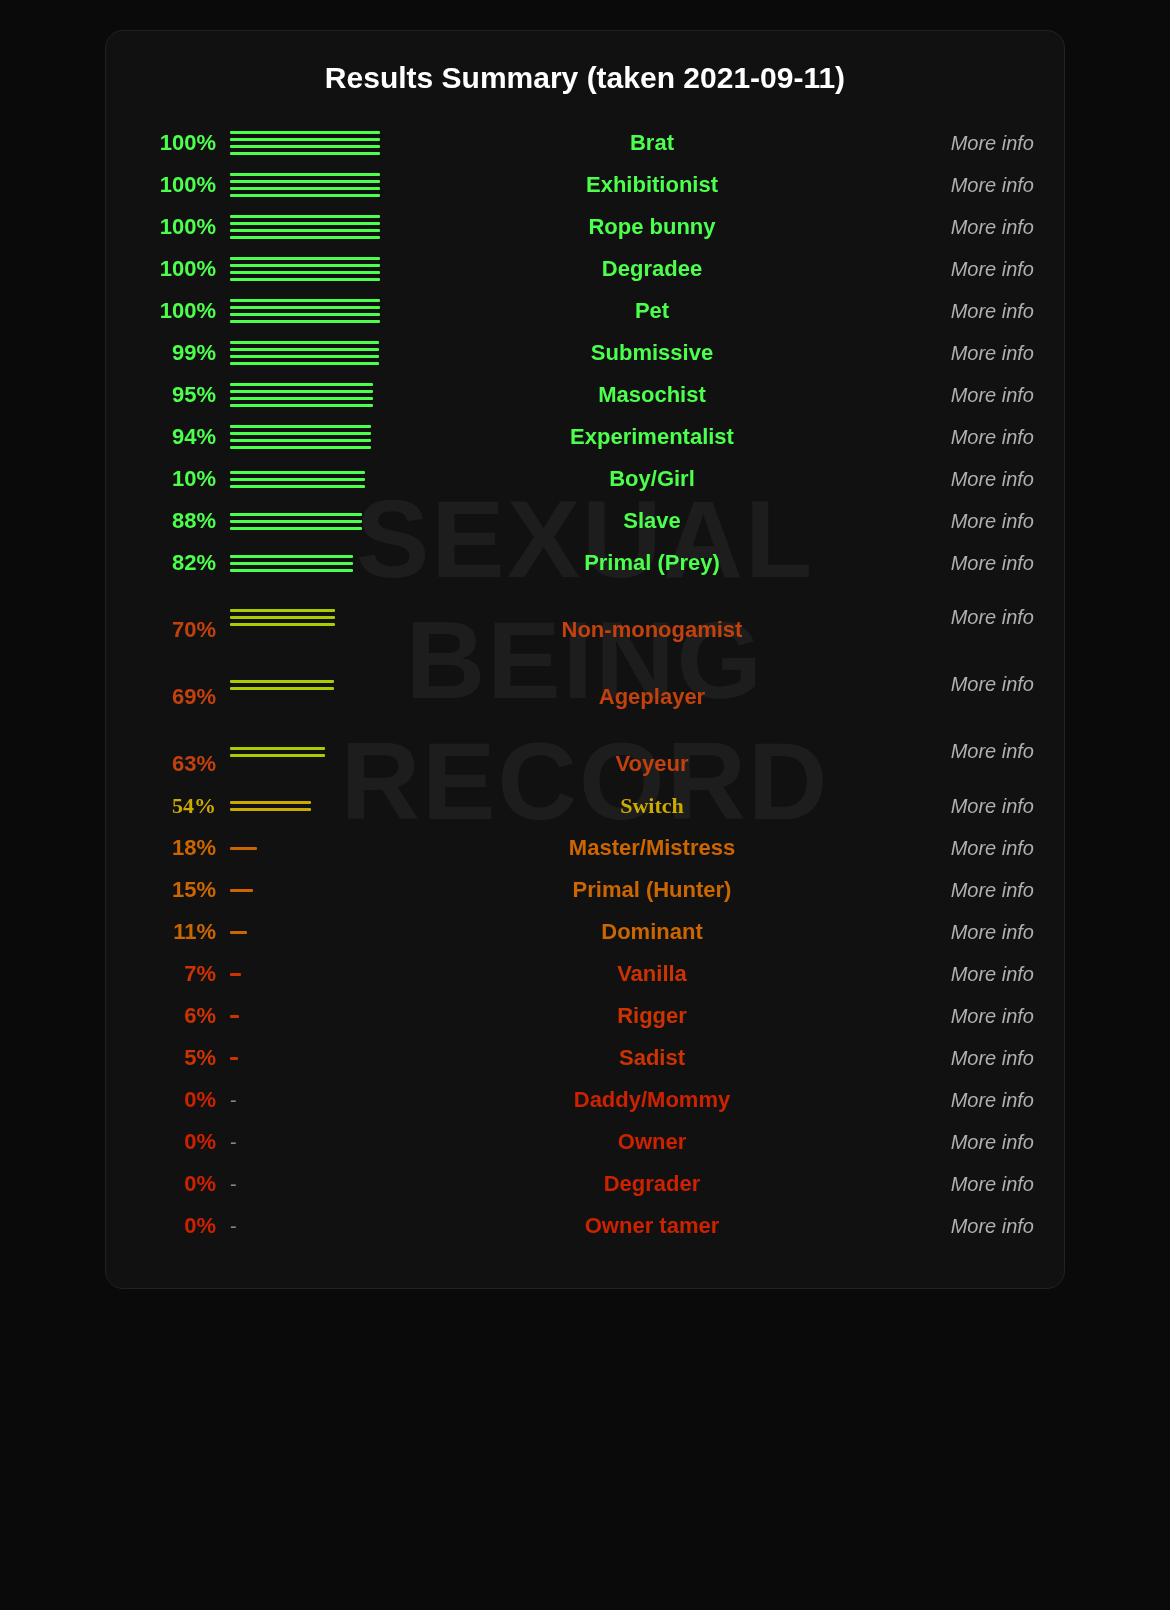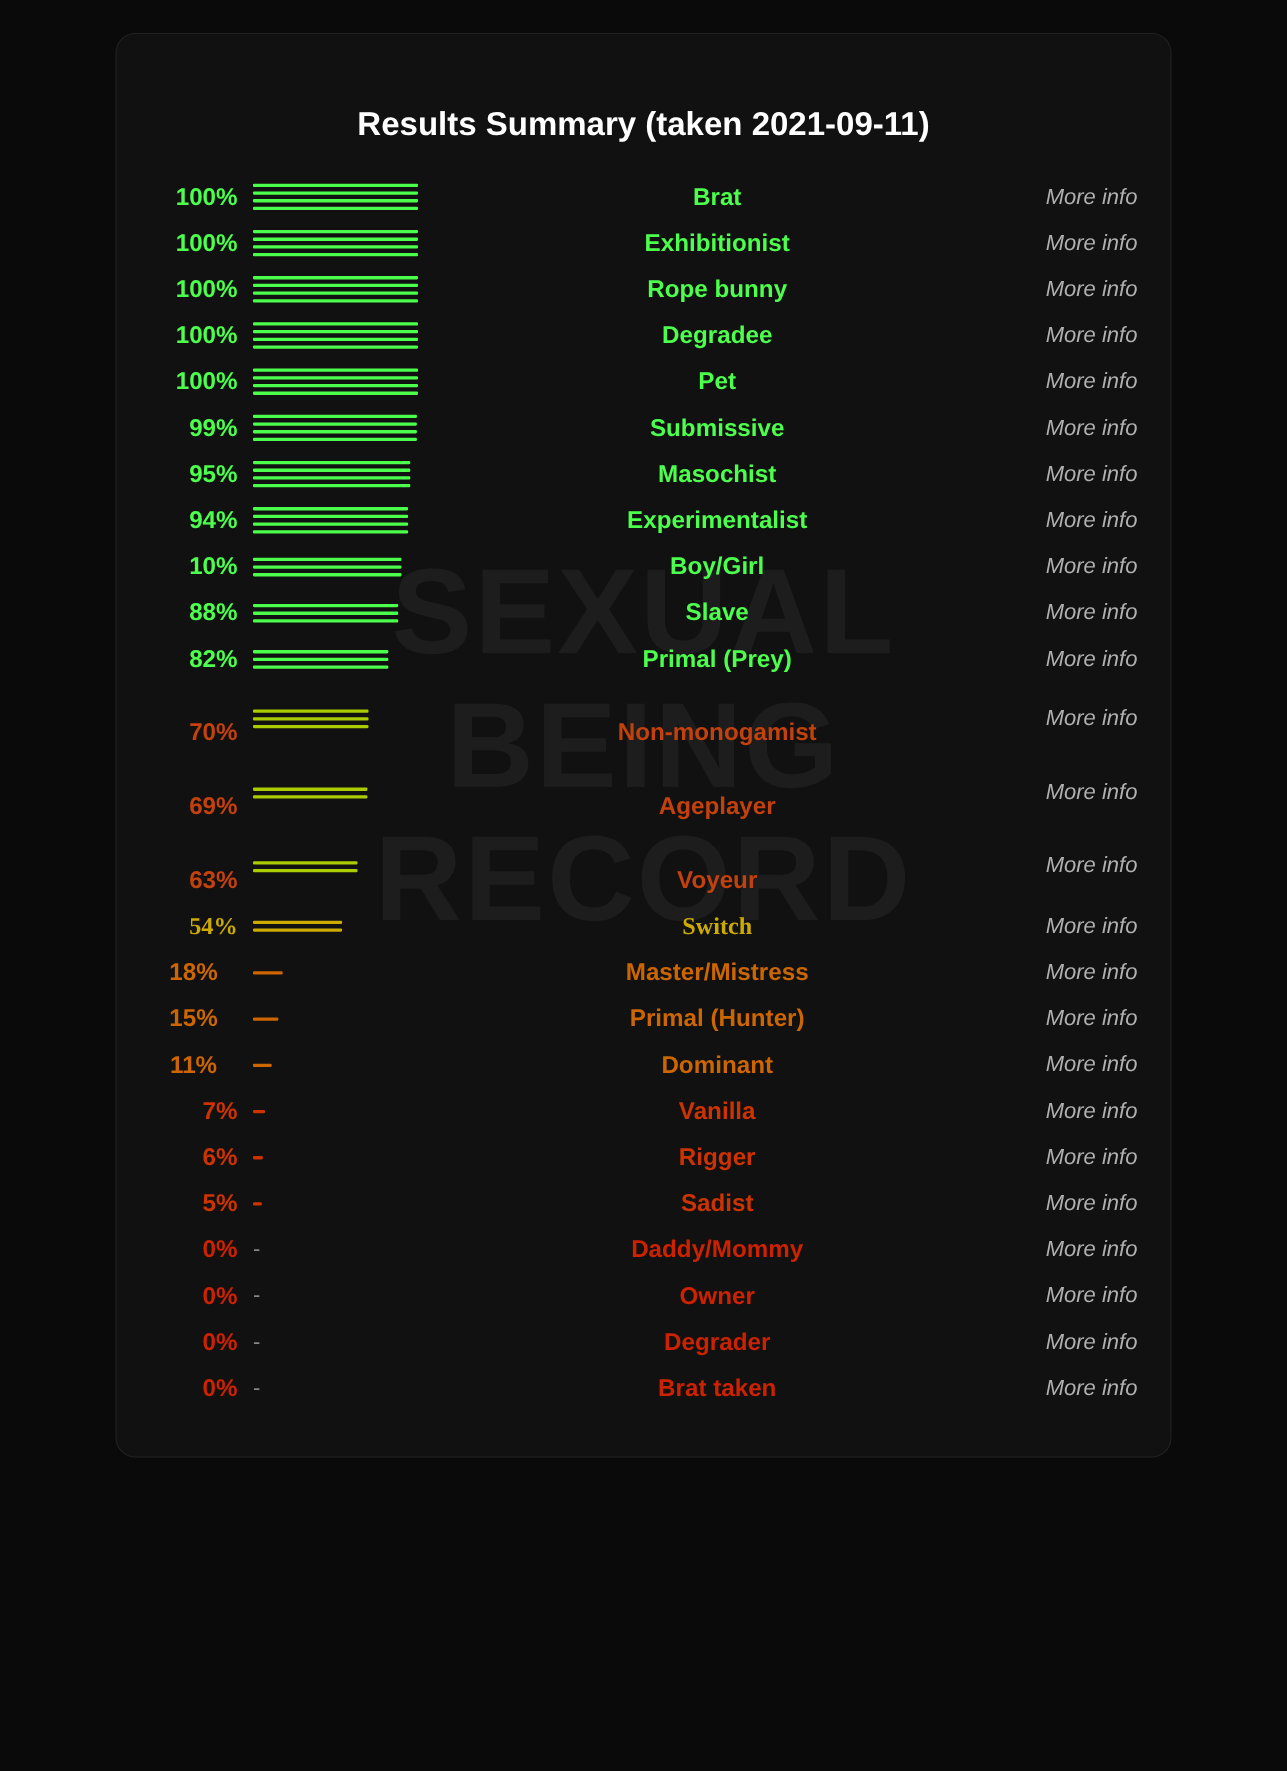--- a/index.html
+++ b/index.html
@@ -42,21 +42,20 @@
       user-select: none;
     }
     .title {
       text-align: center;
       color: #ffffff;
       font-size: 30px;
       font-weight: bold;
       margin-bottom: 28px;
       position: relative;
       z-index: 1;
-      margin-top: 36px;
     }
     .results-list {
       position: relative;
       z-index: 1;
       list-style: none;
     }
     .result-row {
       display: flex;
       align-items: center;
       padding: 7px 10px;
@@ -96,21 +95,21 @@
       text-align: right;
       font-size: 20px;
       color: #b0b0b0;
       cursor: pointer;
       flex-shrink: 0;
       font-style: italic;
     }
     .color-bright-green { color: #4cff4c; }
     .color-yellow-green { color: #c2410c; margin-top: 25px; }
     .color-yellow { color: #ccaa00; font-family: Liberation Serif, serif; }
-    .color-orange { color: #cc6600; text-align: center; }
+    .color-orange { color: #cc6600; }
     .color-red-orange { color: #cc3300; }
     .color-red { color: #cc2200; }
     .bg-bright-green { background-color: #4cff4c; }
     .bg-yellow-green { background-color: #aacc00; }
     .bg-yellow { background-color: #ccaa00; }
     .bg-orange { background-color: #cc6600; }
     .bg-red-orange { background-color: #cc3300; }
     .dash-line {
       color: #888;
       font-size: 20px;
@@ -387,17 +386,17 @@
       </li>
       <li class="result-row">
         <span class="percent color-red">0%</span>
         <div class="bar-container"><span class="dash-line">-</span></div>
         <span class="role-name color-red">Degrader</span>
         <span class="more-info">More info</span>
       </li>
       <li class="result-row">
         <span class="percent color-red">0%</span>
         <div class="bar-container"><span class="dash-line">-</span></div>
-        <span class="role-name color-red">Brat taken</span>
+        <span class="role-name color-red">Owner tamer</span>
         <span class="more-info">More info</span>
       </li>
     </ul>
 </div>
 
 </body></html>

